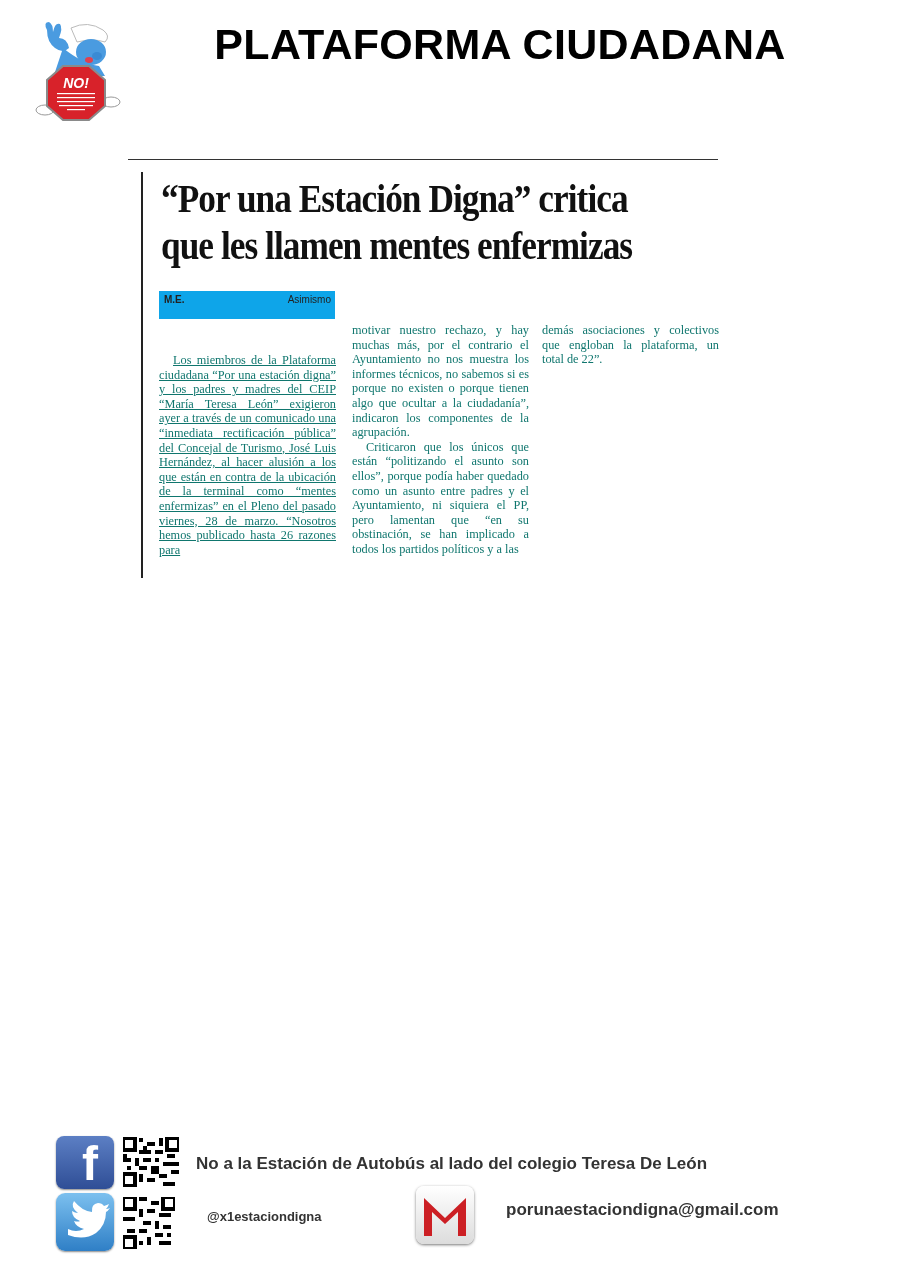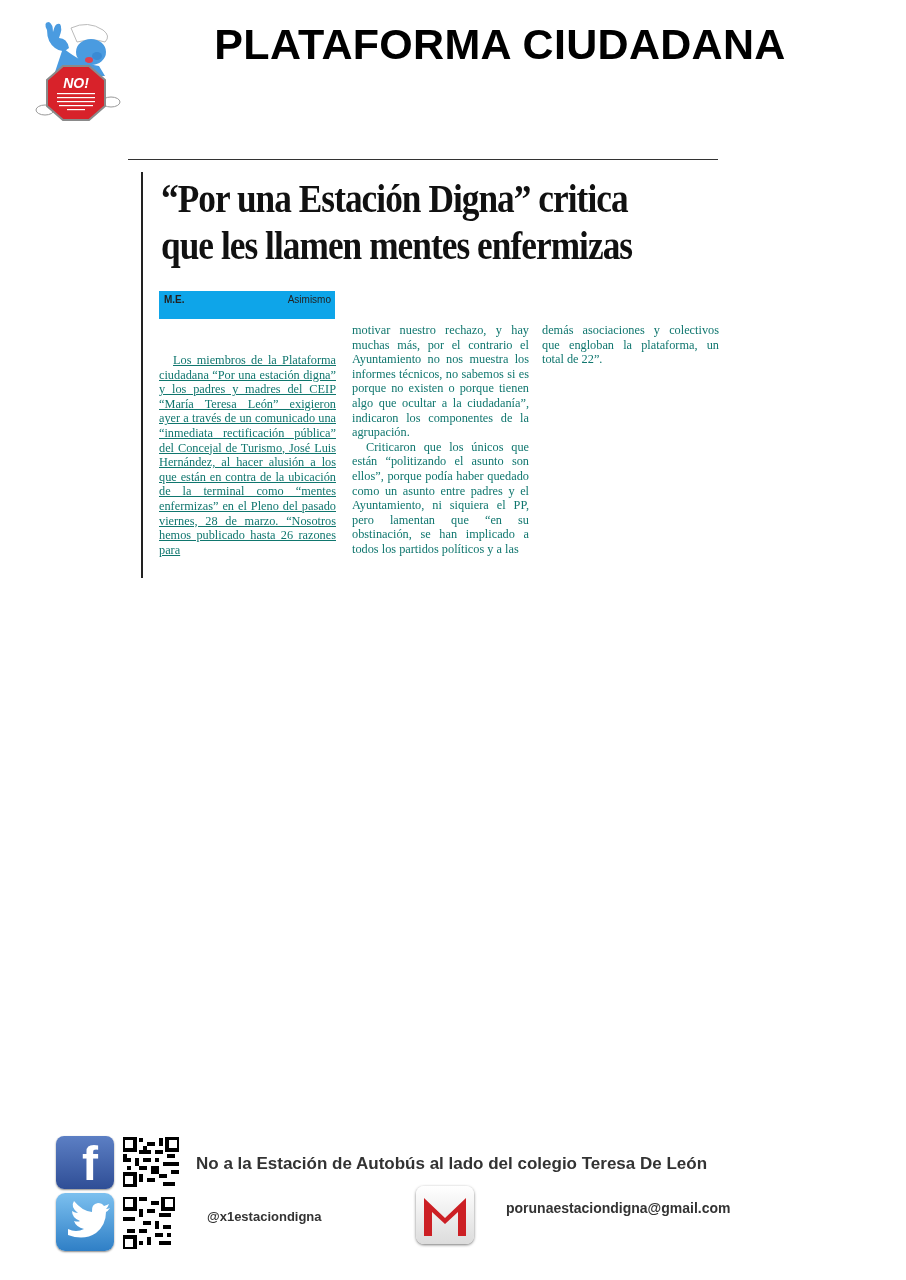--- a/index.html
+++ b/index.html
@@ -29,21 +29,21 @@
   
   .fb { position:absolute; left:56px; top:1136px; width:58px; height:53px; border-radius:8px; background:linear-gradient(#5c7fc4,#2f4e96); box-shadow:0 1px 2px #888; }
   .fb span { position:absolute; left:26px; top:2px; font-family:"Liberation Sans", sans-serif; font-weight:bold; font-size:48px; color:#fff; line-height:52px; }
   .tw { position:absolute; left:56px; top:1193px; width:58px; height:58px; border-radius:9px; background:linear-gradient(#7cc0ef,#2f7fc6); box-shadow:0 1px 2px #888; }
   .qr { position:absolute; background:#fff; }
   .qr1 { left:123px; top:1137px; width:56px; height:50px; }
   .qr2 { left:123px; top:1197px; width:52px; height:52px; }
   .foot-text { position:absolute; font-family:"Liberation Sans", sans-serif; font-weight:bold; color:#333; }
   .foot-slogan { left:196px; top:1154px; font-size:17px; }
   .foot-twitter { left:207px; top:1209px; font-size:13px; }
-  .foot-email { left:506px; top:1200px; font-size:14px;text-align:center; }
+  .foot-email { left:506px; top:1200px; font-size:17px;text-align:center; }
   .gmail { position:absolute; left:416px; top:1186px; width:58px; height:58px; border-radius:8px; background:linear-gradient(#ffffff,#dcdcdc); box-shadow:0 1px 3px #777; }
 </style>
 </head>
 <body>
 
 <div class="logo">
   <svg width="90" height="110" viewBox="0 0 90 110">
 
     <path d="M38 10 Q55 2 70 12 Q78 18 72 24 Q60 20 44 24 Z" fill="#fff" stroke="#bbb" stroke-width="1"></path>
 

